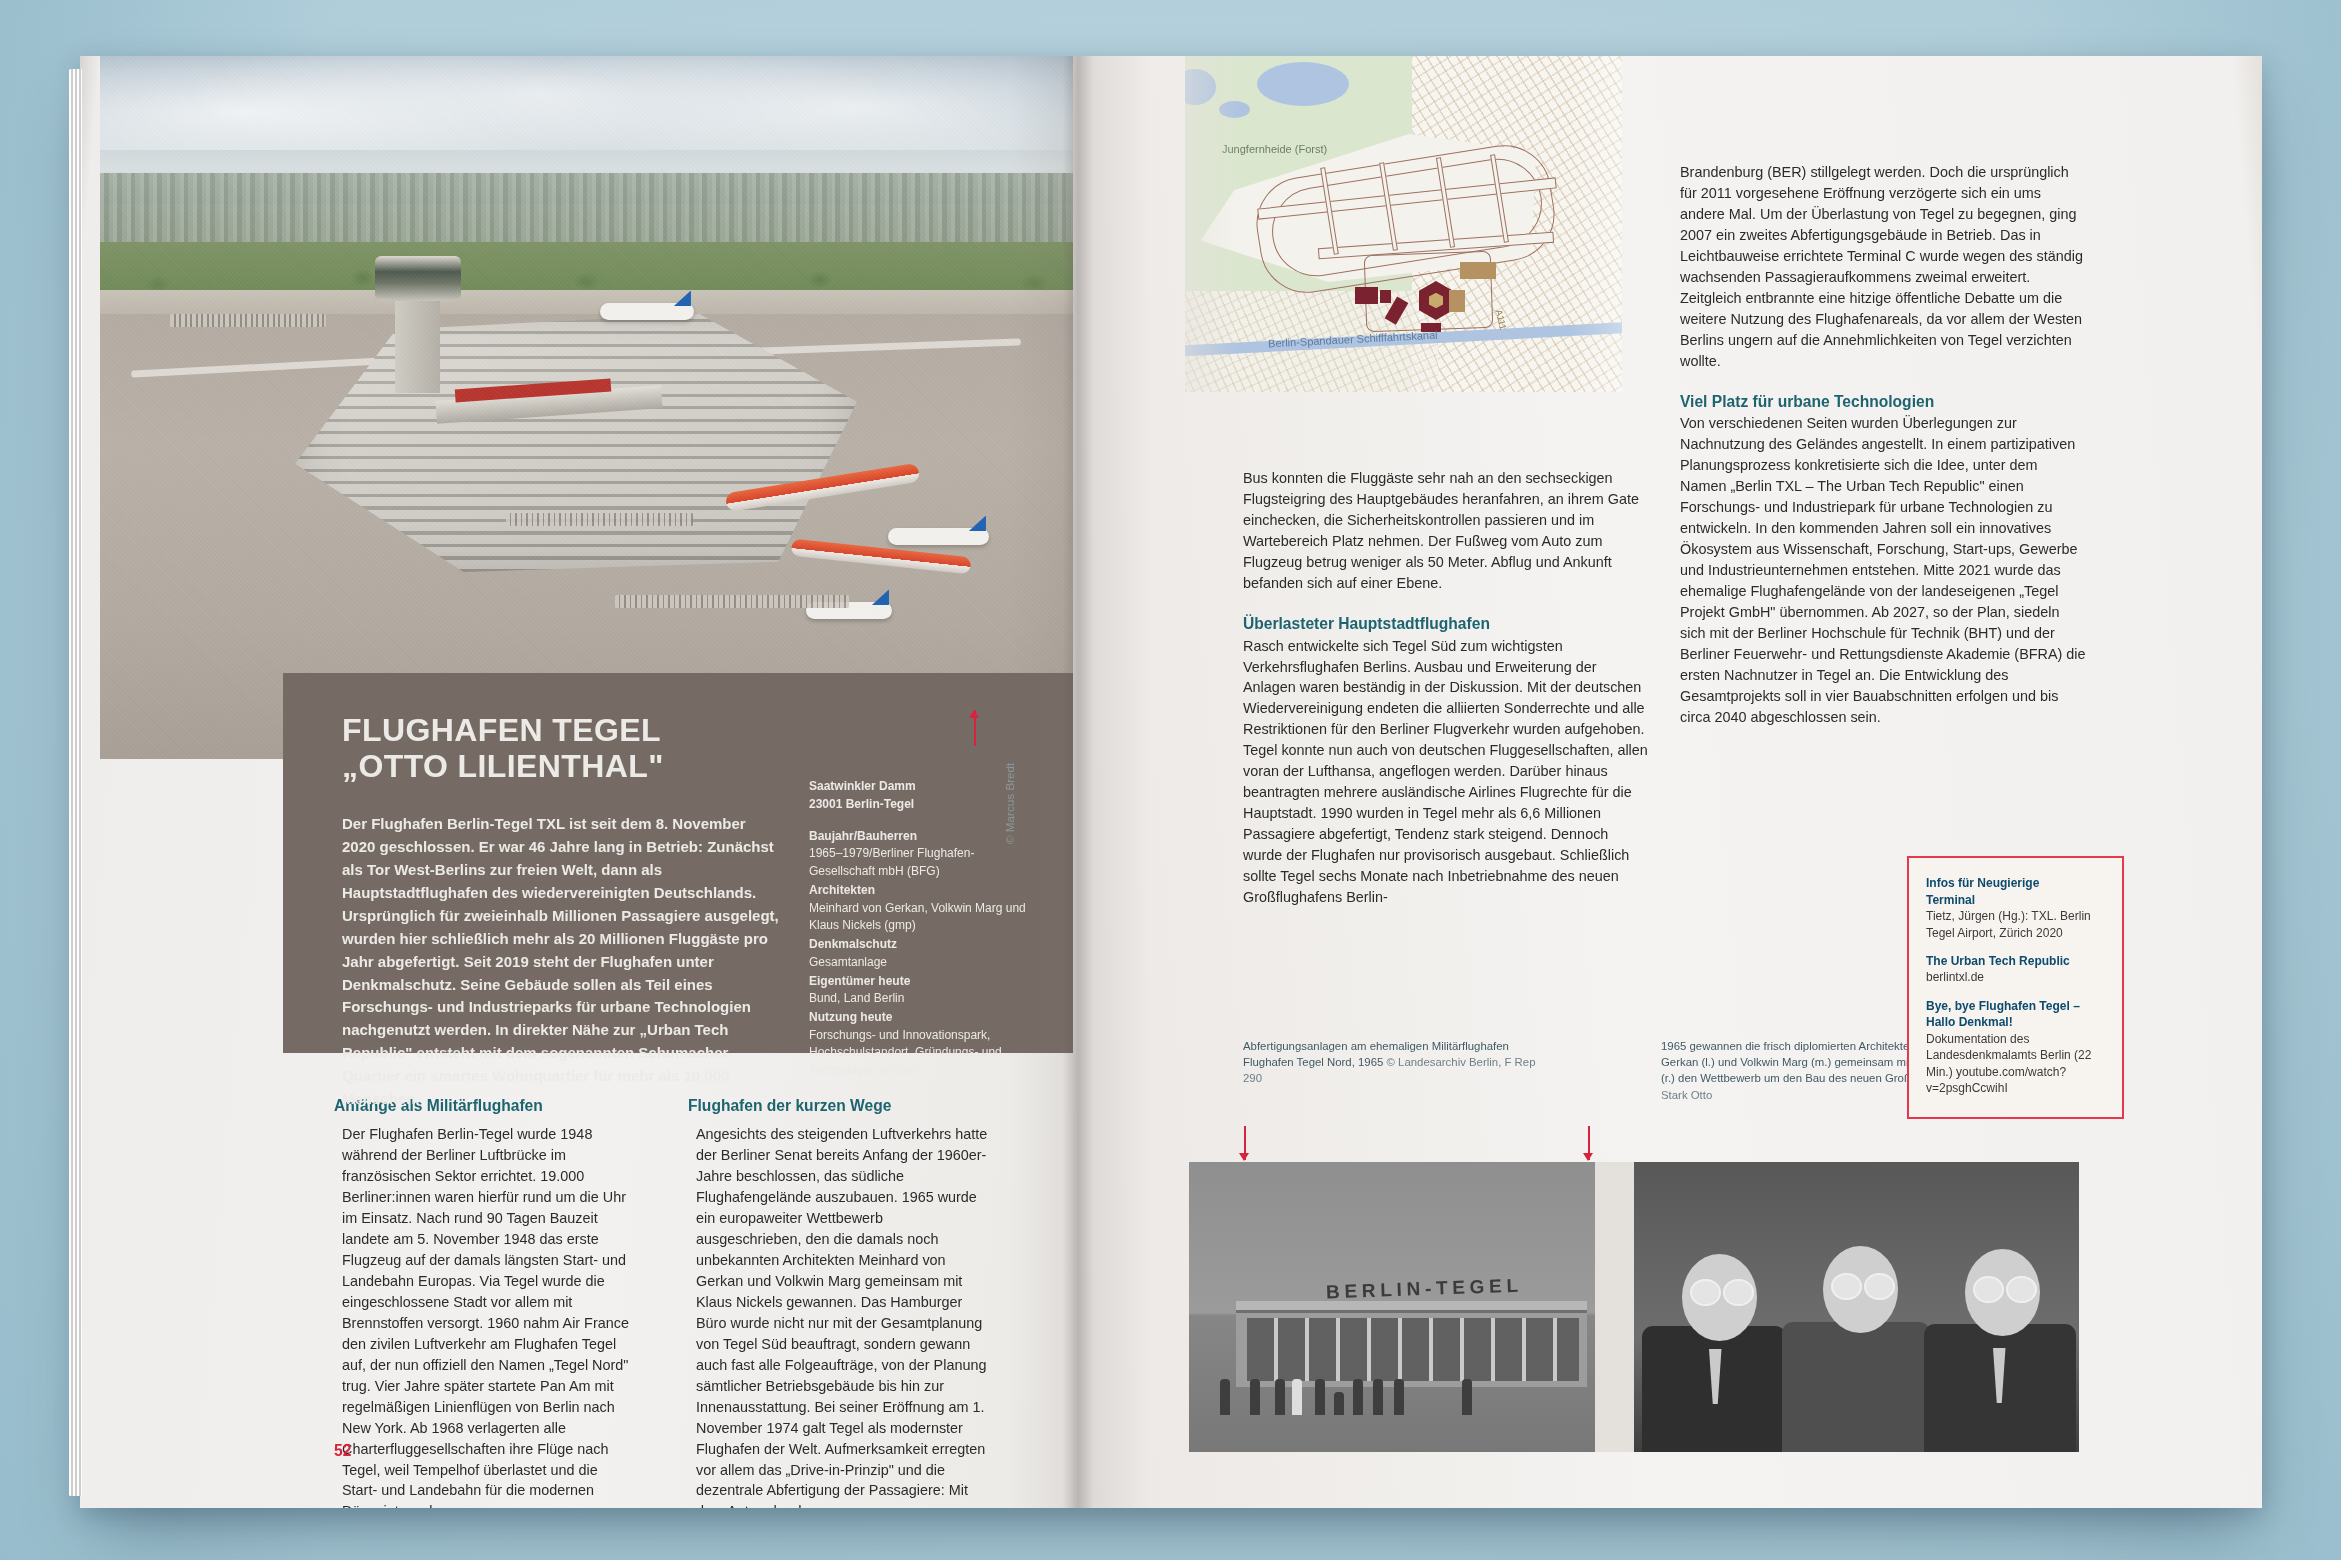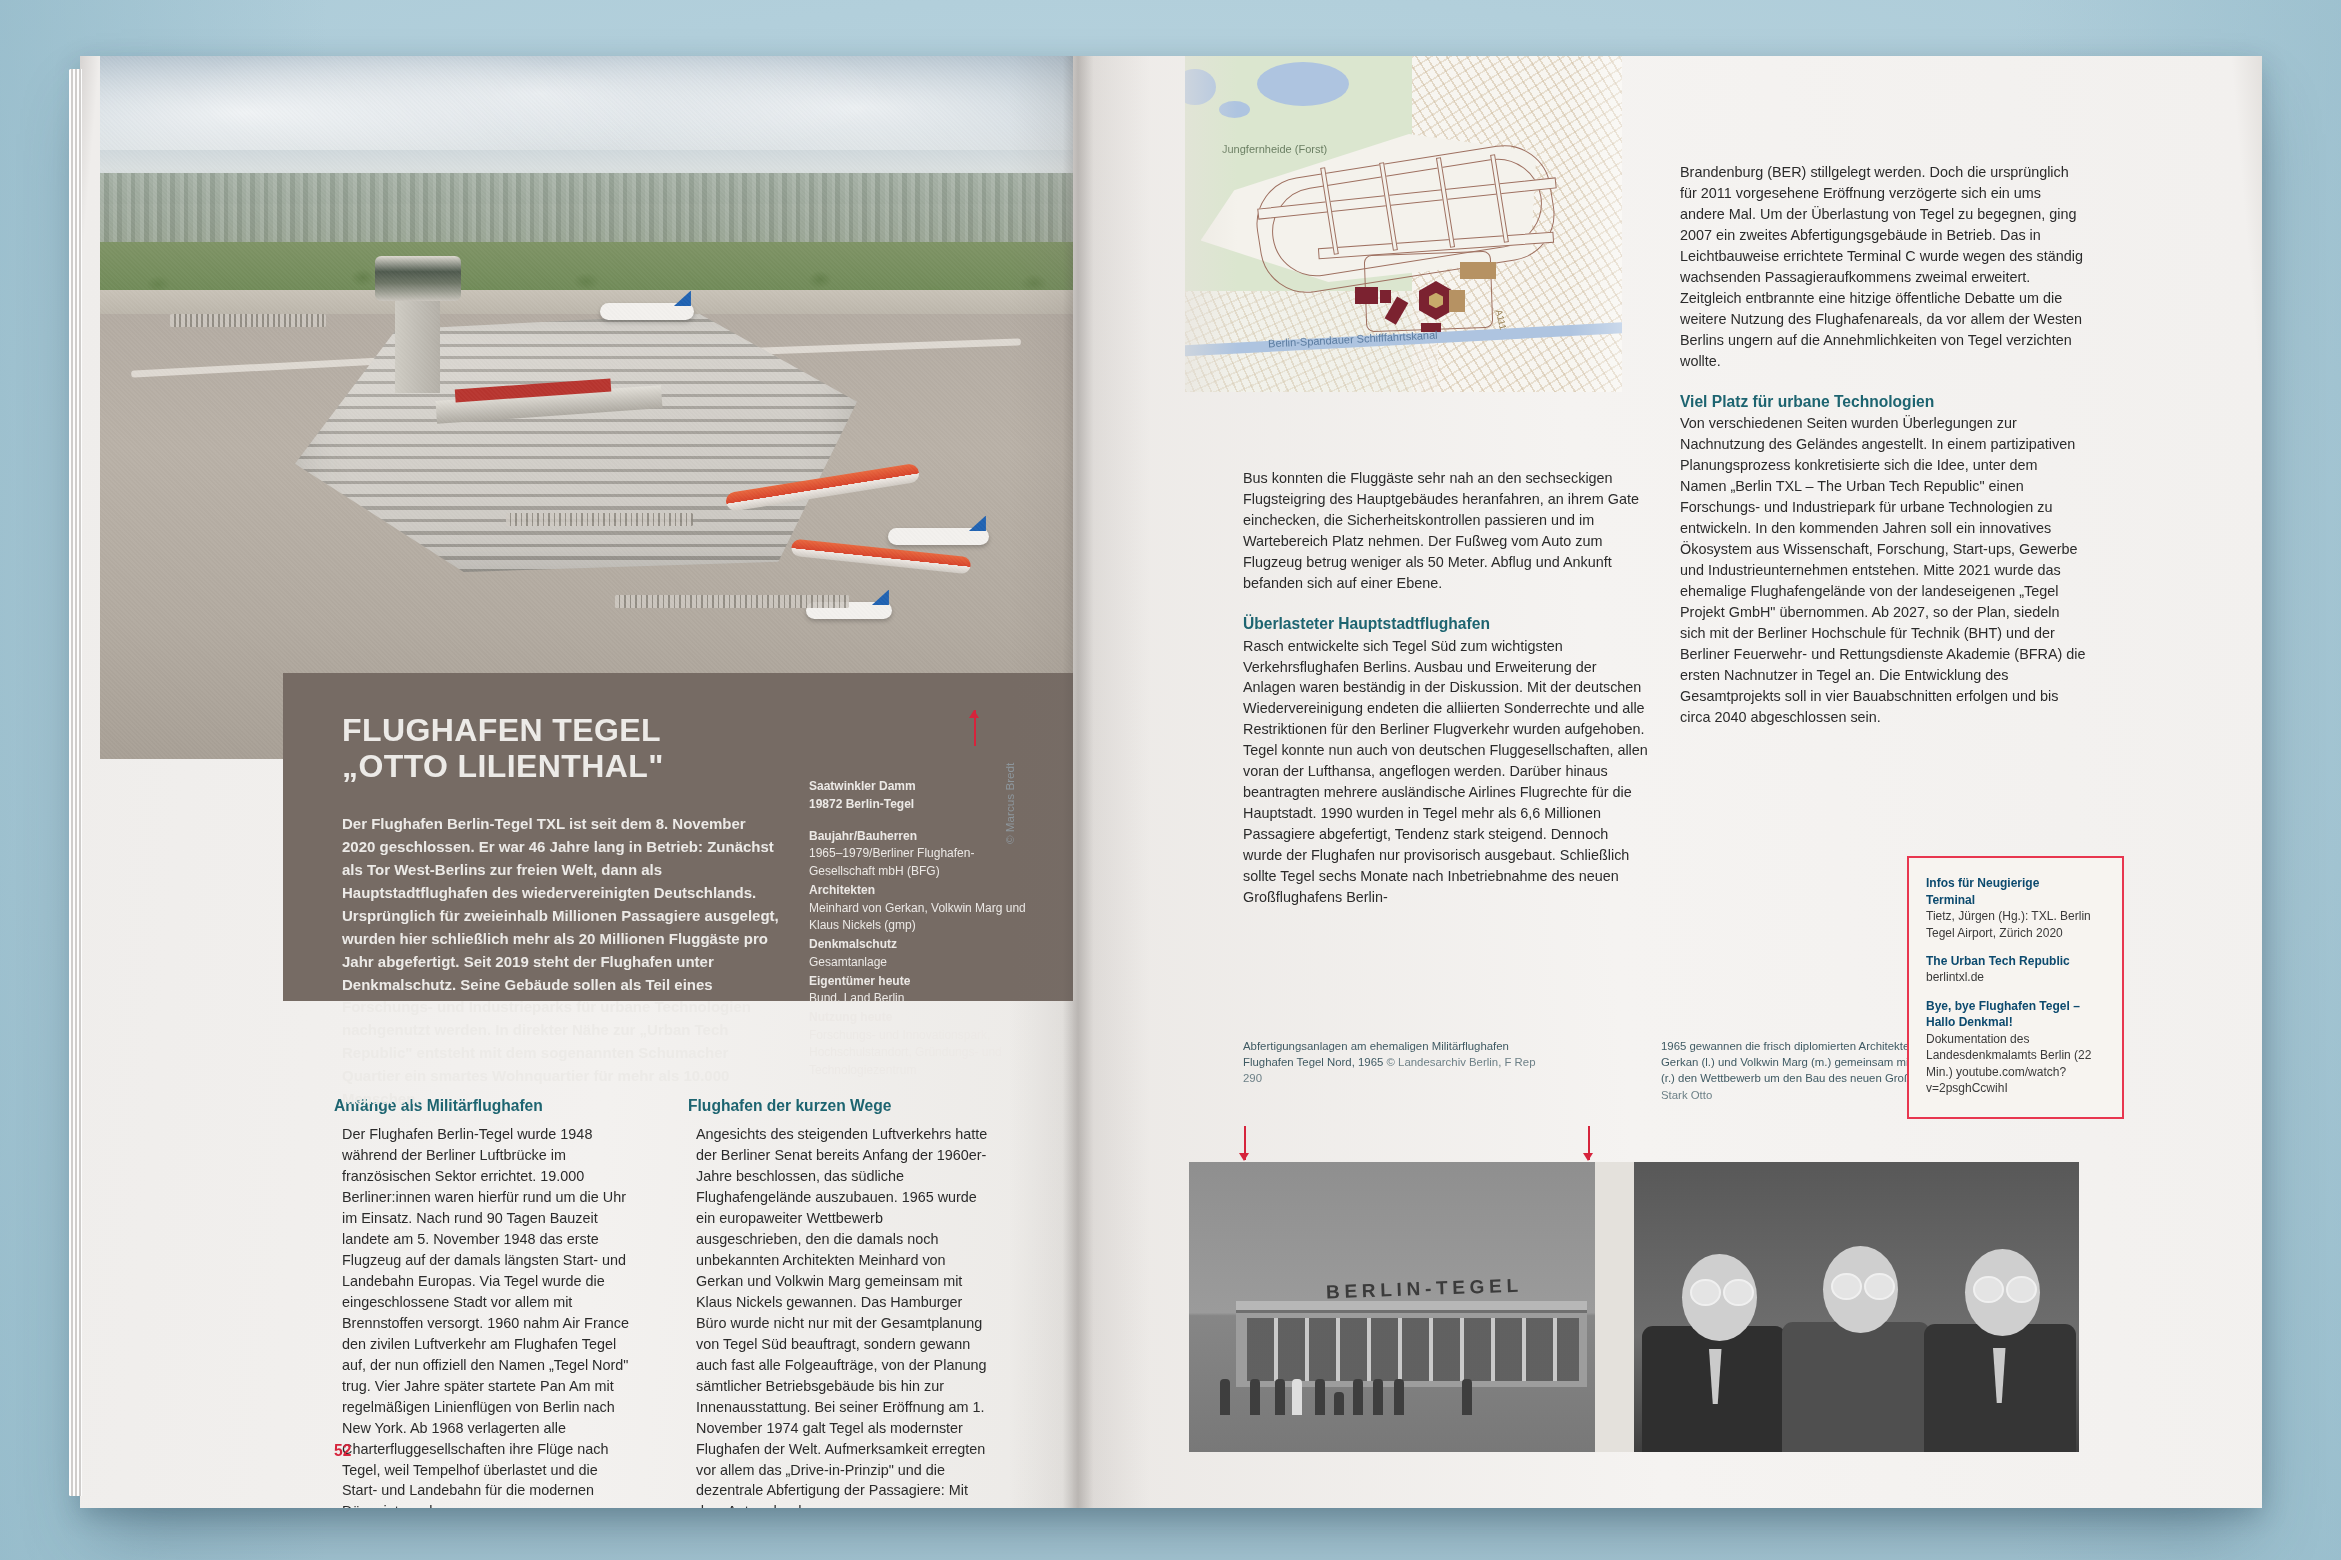--- a/index.html
+++ b/index.html
@@ -144,21 +144,21 @@
   .hero .roadline{
     position:absolute;background:#e8e4dd;height:7px;opacity:.8;border-radius:3.1px;
   }
   .hero .grain{
     position:absolute;inset:0;opacity:.22;
     background-image:repeating-linear-gradient(45deg,rgba(255,255,255,.10) 0 1.6px,rgba(0,0,0,.05) 1.6px 3.1px);
   }
 
   
   .titlebox{
-    position:absolute;left:203px;top:617px;width:790px;height:328px;
+    position:absolute;left:203px;top:617px;width:790px;height:380px;
     background:#766b64;color:#f0eeec;z-index:12;
   }
   .titlebox .inner{padding:39px 0 0 59px;display:flex;}
   .tb-main{width:437px;}
   .tb-main h1{
     margin:0;font-weight:700;letter-spacing:0.4px;line-height:1.14;
     font-size:32px;color:#eceae7;
   }
   .tb-main .lede{
     margin-top:28px;font-size:15px;line-height:1.53;color:#eceae7;font-weight:600;
@@ -347,21 +347,21 @@
           <h1>
             <span>FLUGHAFEN TEGEL</span><br>
             <span>„OTTO LILIENTHAL"</span>
           </h1>
           <div class="lede">Der Flughafen Berlin-Tegel TXL ist seit dem 8. November 2020 geschlossen. Er war 46 Jahre lang in Betrieb: Zunächst als Tor West-Berlins zur freien Welt, dann als Hauptstadtflughafen des wiedervereinigten Deutschlands. Ursprünglich für zweieinhalb Millionen Passagiere ausgelegt, wurden hier schließlich mehr als 20 Millionen Fluggäste pro Jahr abgefertigt. Seit 2019 steht der Flughafen unter Denkmalschutz. Seine Gebäude sollen als Teil eines Forschungs- und Industrieparks für urbane Technologien nachgenutzt werden. In direkter Nähe zur „Urban Tech Republic" entsteht mit dem sogenannten Schumacher Quartier ein smartes Wohnquartier für mehr als 10.000 Menschen.</div>
         </div>
 
         <div class="tb-facts">
           <div class="grp">
             <div class="b">Saatwinkler Damm</div>
-            <div class="b">19872 Berlin-Tegel</div>
+            <div class="b">23001 Berlin-Tegel</div>
           </div>
           <div class="spacer"></div>
           <div class="grp">
             <div class="b">Baujahr/Bauherren</div>
             <div>1965–1979/Berliner Flughafen-Gesellschaft mbH (BFG)</div>
           </div>
           <div class="grp">
             <div class="b">Architekten</div>
             <div>Meinhard von Gerkan, Volkwin Marg und Klaus Nickels (gmp)</div>
           </div>

